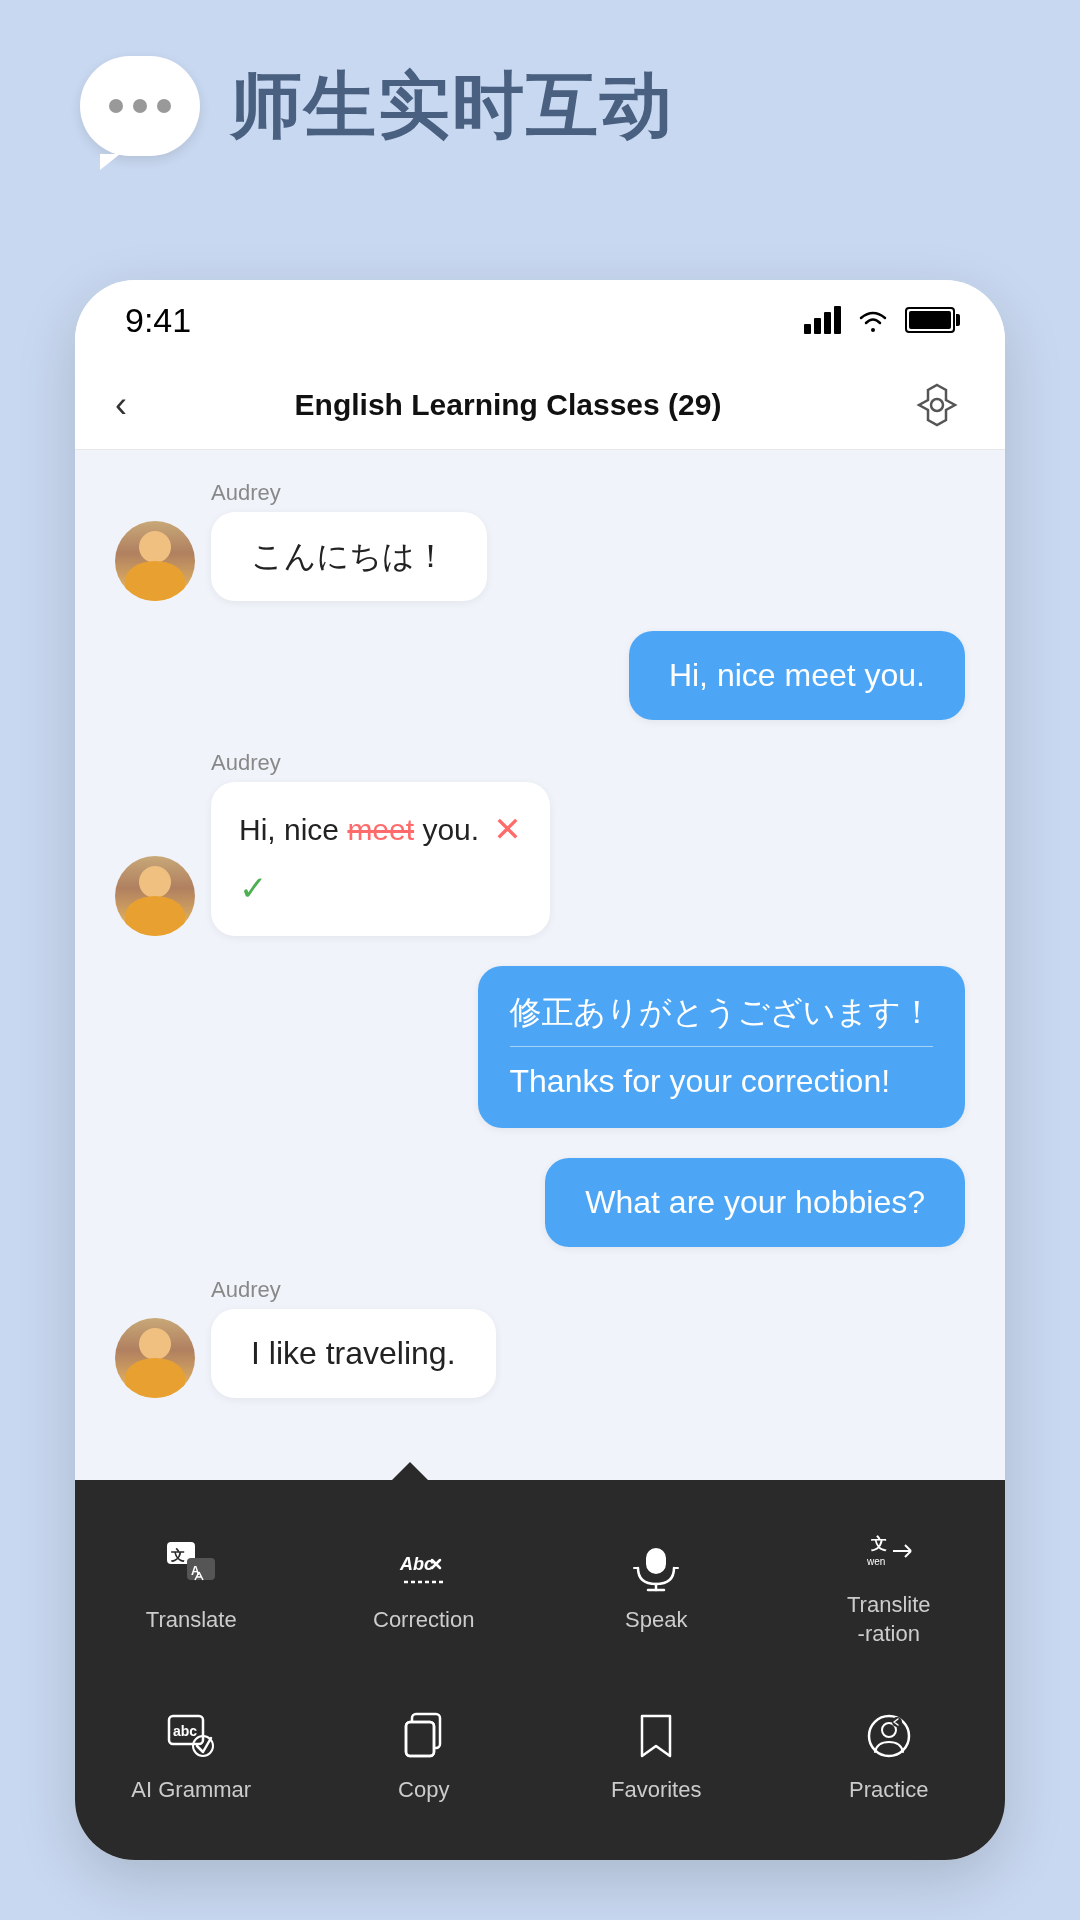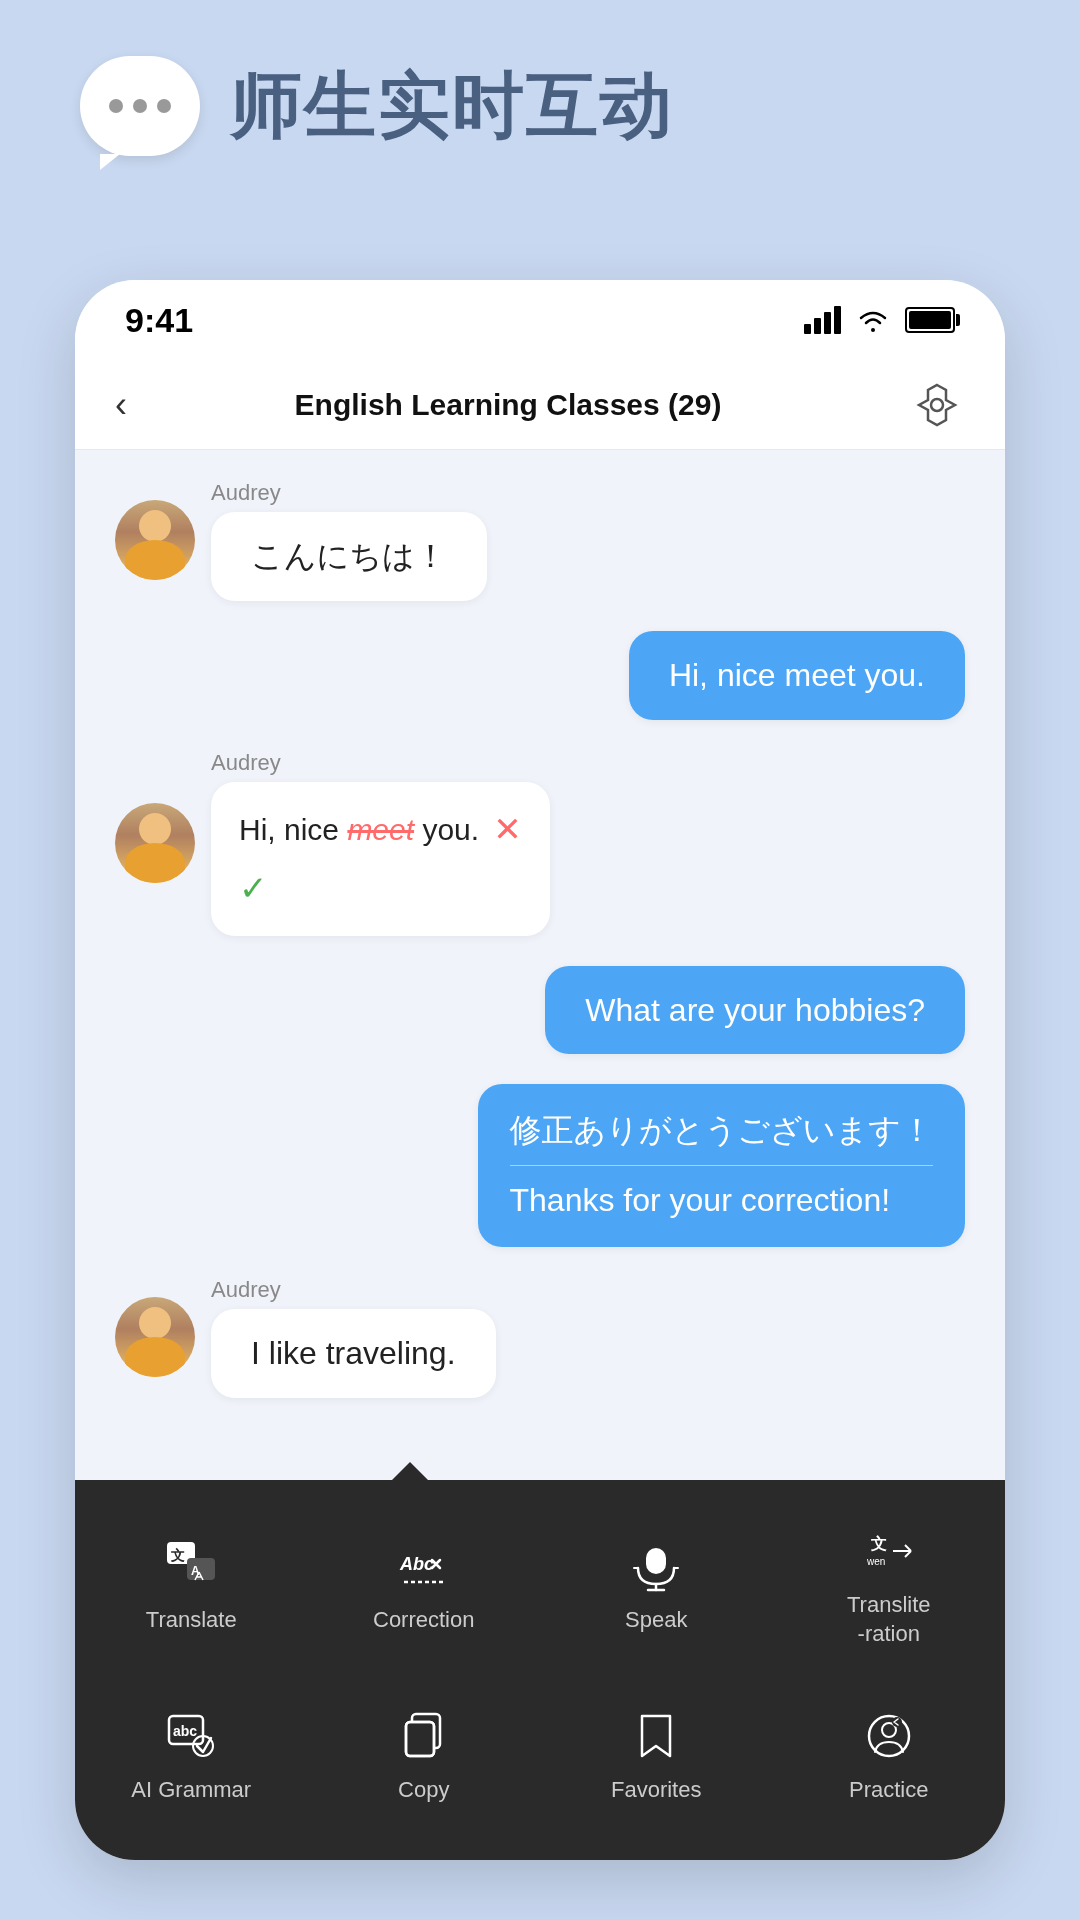--- a/index.html
+++ b/index.html
@@ -75,21 +75,21 @@
     .status-bar {
       background: white;
       height: 80px;
       display: flex;
       align-items: center;
       justify-content: space-between;
       padding: 0 50px;
     }
     .status-time {
       font-size: 34px;
-      font-weight: 700;
+      font-weight: 400;
       color: #000;
     }
     .status-icons {
       display: flex;
       align-items: center;
       gap: 14px;
     }
     .signal-bars {
       display: flex;
       align-items: flex-end;
@@ -164,21 +164,21 @@
       background: #f0f4fa;
       flex: 1;
       padding: 30px 40px;
       overflow: hidden;
       height: calc(1580px - 80px - 90px - 380px);
     }
 
     
     .msg-row {
       display: flex;
-      align-items: center;
+      align-items: flex-end;
       margin-bottom: 30px;
     }
     .msg-row.right {
       justify-content: flex-end;
     }
     .avatar {
       width: 80px;
       height: 80px;
       border-radius: 50%;
       overflow: hidden;
@@ -266,21 +266,20 @@
       color: #222;
       line-height: 1.5;
       margin-bottom: 8px;
     }
     .correction-row:last-child {
       margin-bottom: 0;
     }
     .strikethrough {
       color: #ff6b6b;
       text-decoration: line-through;
-      font-style: italic;
     }
     .correct-text {
       color: #4caf50;
     }
     .cross-icon {
       color: #ff6b6b;
       font-size: 34px;
     }
     .check-icon {
       color: #4caf50;
@@ -417,30 +416,30 @@
             <span class="cross-icon">✕</span>
           </div>
           <div class="correction-row">
             <span class="check-icon">✓</span>
           </div>
         </div>
       </div>
     </div>
 
     <div class="msg-row right" style="margin-top:10px;">
-      <div class="bubble blue">
-        <span class="bubble-text">What are your hobbies?</span>
-      </div>
-    </div>
-
-    <div class="msg-row right" style="margin-top:10px;">
       <div class="bubble blue-multi" style="padding:24px 32px;">
         <span class="bubble-text">修正ありがとうございます！</span>
         <hr class="divider-line">
         <span class="bubble-text">Thanks for your correction!</span>
+      </div>
+    </div>
+
+    <div class="msg-row right" style="margin-top:10px;">
+      <div class="bubble blue">
+        <span class="bubble-text">What are your hobbies?</span>
       </div>
     </div>
 
     <div class="msg-row" style="margin-top:10px;">
       <div class="avatar person-avatar"></div>
       <div class="msg-col">
         <span class="sender-name">Audrey</span>
         <div class="bubble">
           <span class="bubble-text">I like traveling.</span>
         </div>

